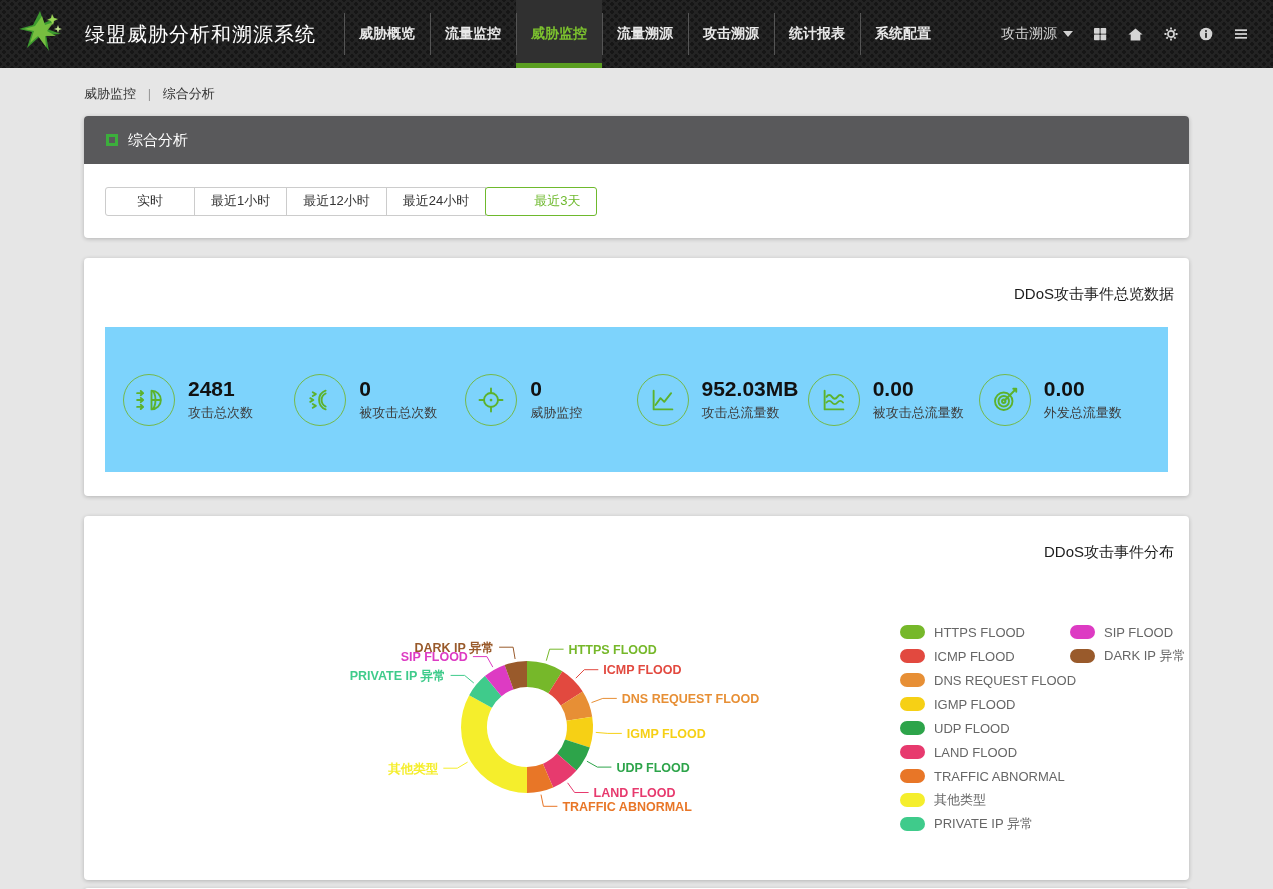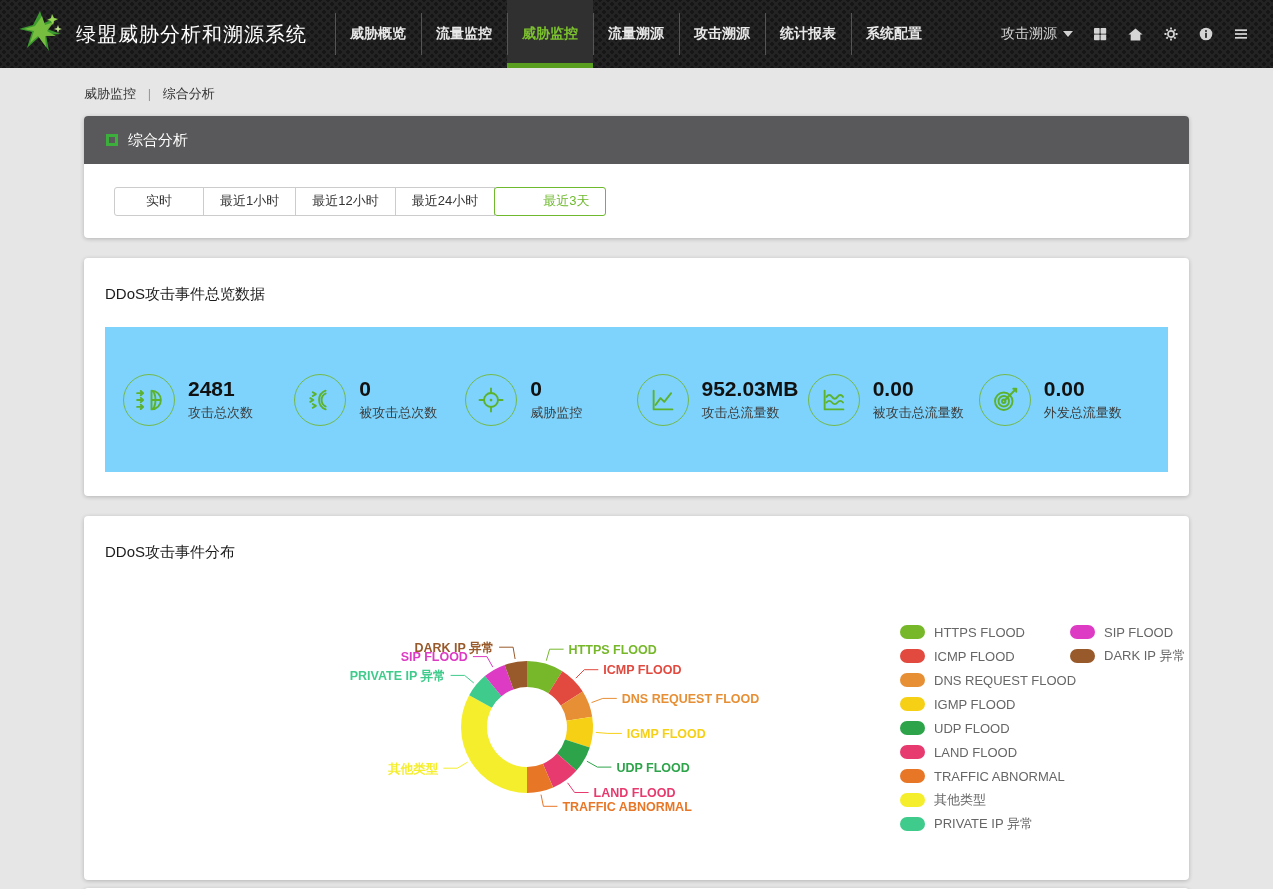--- a/index.html
+++ b/index.html
@@ -5,21 +5,21 @@
   * { margin:0; padding:0; box-sizing:border-box; }
   html,body { width:1273px; height:889px; overflow:hidden;
     font-family:"Liberation Sans","DejaVu Sans",sans-serif; background:#e6e6e6; }
 
   
   .navbar{ height:68px; display:flex; align-items:stretch;
     background-color:#232323;
     background-image:radial-gradient(#161616 1.6px, transparent 1.8px),
                      radial-gradient(#161616 1.6px, transparent 1.8px);
     background-size:8px 8px; background-position:0 0,4px 4px; }
-  .brand{ display:flex; align-items:center; padding-left:18px; }
+  .brand{ display:flex; align-items:center; padding-left:18px;gap:9px; }
   .brand svg{ margin-right:12px; }
   .brand-title{ color:#fff; font-size:20px; letter-spacing:1px; }
   .menu{ display:flex; margin-left:28px; list-style:none; }
   .menu li{ position:relative; display:flex; align-items:center; padding:0 15px;
     color:#e8e8e8; font-size:14px; font-weight:600; cursor:pointer; }
   .menu li + li::before, .menu li:first-child::before{
     content:""; position:absolute; left:0; top:13px; bottom:13px; width:1px; background:#555; }
   .menu li.active{ background:#303030; color:#7cc22e; }
   .menu li.active::after{ content:""; position:absolute; left:0; right:0; bottom:0;
     height:5px; background:#5a9e20; }
@@ -41,28 +41,28 @@
   .panel-head{ height:48px; background:#59595b; border-radius:4px 4px 0 0;
     display:flex; align-items:center; padding-left:22px; }
   .sq-icon{ width:12px; height:12px; border:3px solid #3cae3c; margin-right:10px; }
   .panel-head-title{ color:#fff; font-size:15px; }
   .panel1-body{ height:74px; display:flex; align-items:center; padding-left:21px;
     border-radius:0 0 4px 4px; }
   .btn-group{ display:flex; }
   .btn-group button{ height:29px; min-width:90px; padding:0 16px; background:#fff;
     border:1px solid #ccc; margin-left:-1px; font-size:13px; color:#333; cursor:pointer;
     font-family:inherit; }
-  .btn-group button:first-child{ margin-left:9px; border-radius:3px 0 0 3px; }
+  .btn-group button:first-child{ margin-left:0; border-radius:3px 0 0 3px; }
   .btn-group button:last-child{ border-radius:0 3px 3px 0;padding-left:48px; }
   .btn-group button.active{ color:#6eb92d; border:1px solid #6eb92d; border-radius:3px;
     position:relative; z-index:2; }
 
   
   .panel-stats{ margin-top:20px; height:238px; }
-  .panel-title{ padding:27px 8px 0 21px; font-size:15px; color:#1c1c1c; }
+  .panel-title{ padding:27px 15px 0 21px; font-size:15px; color:#1c1c1c;text-align:right; }
   .stats-box{ margin:23px 21px 0; height:145px; background:#7dd3fc;
     display:flex; align-items:center; padding:0 18px; }
   .stat{ flex:1; display:flex; align-items:center; gap:13px; }
   .stat-circle{ width:52px; height:52px; border:1px solid #74b94a; border-radius:50%;
     flex:0 0 52px; display:flex; align-items:center; justify-content:center; }
   .stat-circle svg{ stroke:#5cb22c; fill:none; stroke-width:1.5; stroke-linecap:round;
     stroke-linejoin:round; }
   .stat-value{ font-size:21px; font-weight:bold; color:#111; line-height:1.15; }
   .stat-label{ font-size:13px; color:#3d3d3d; margin-top:3px; }
 

